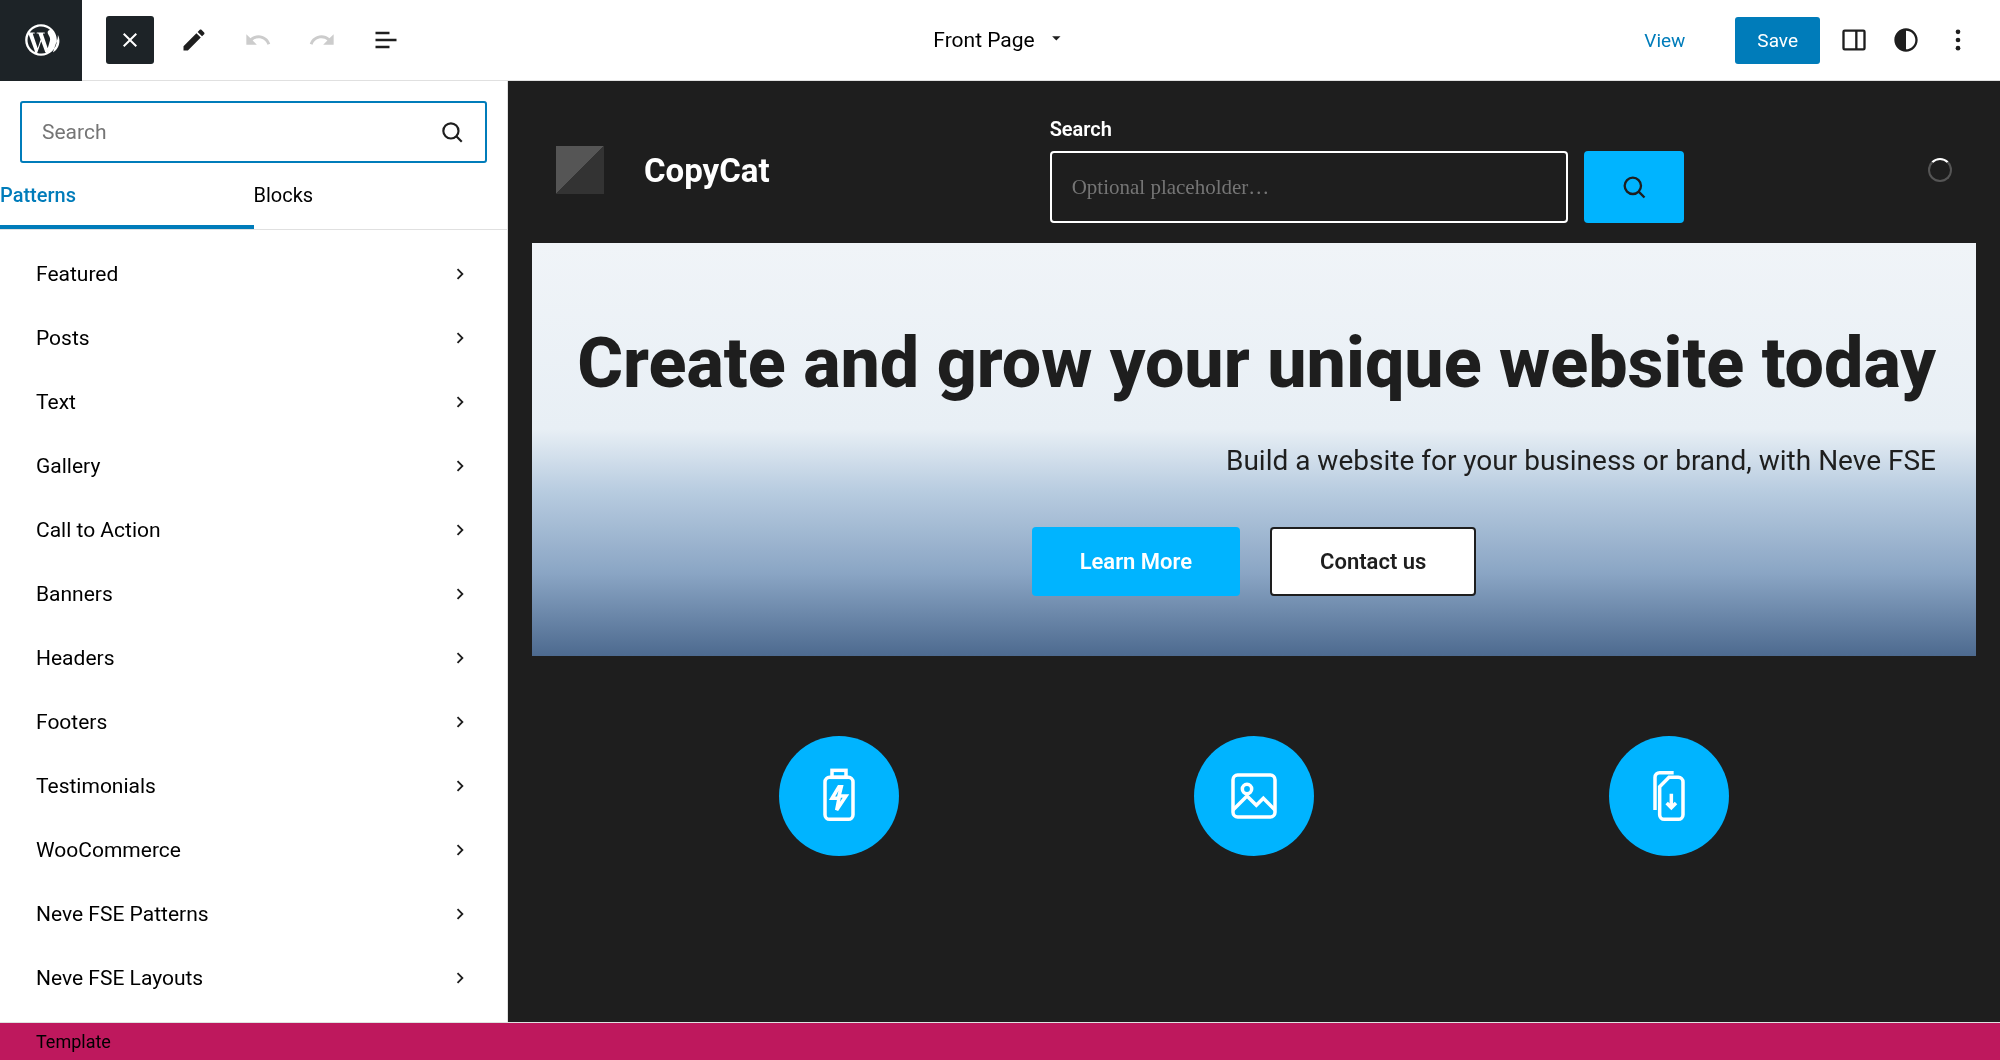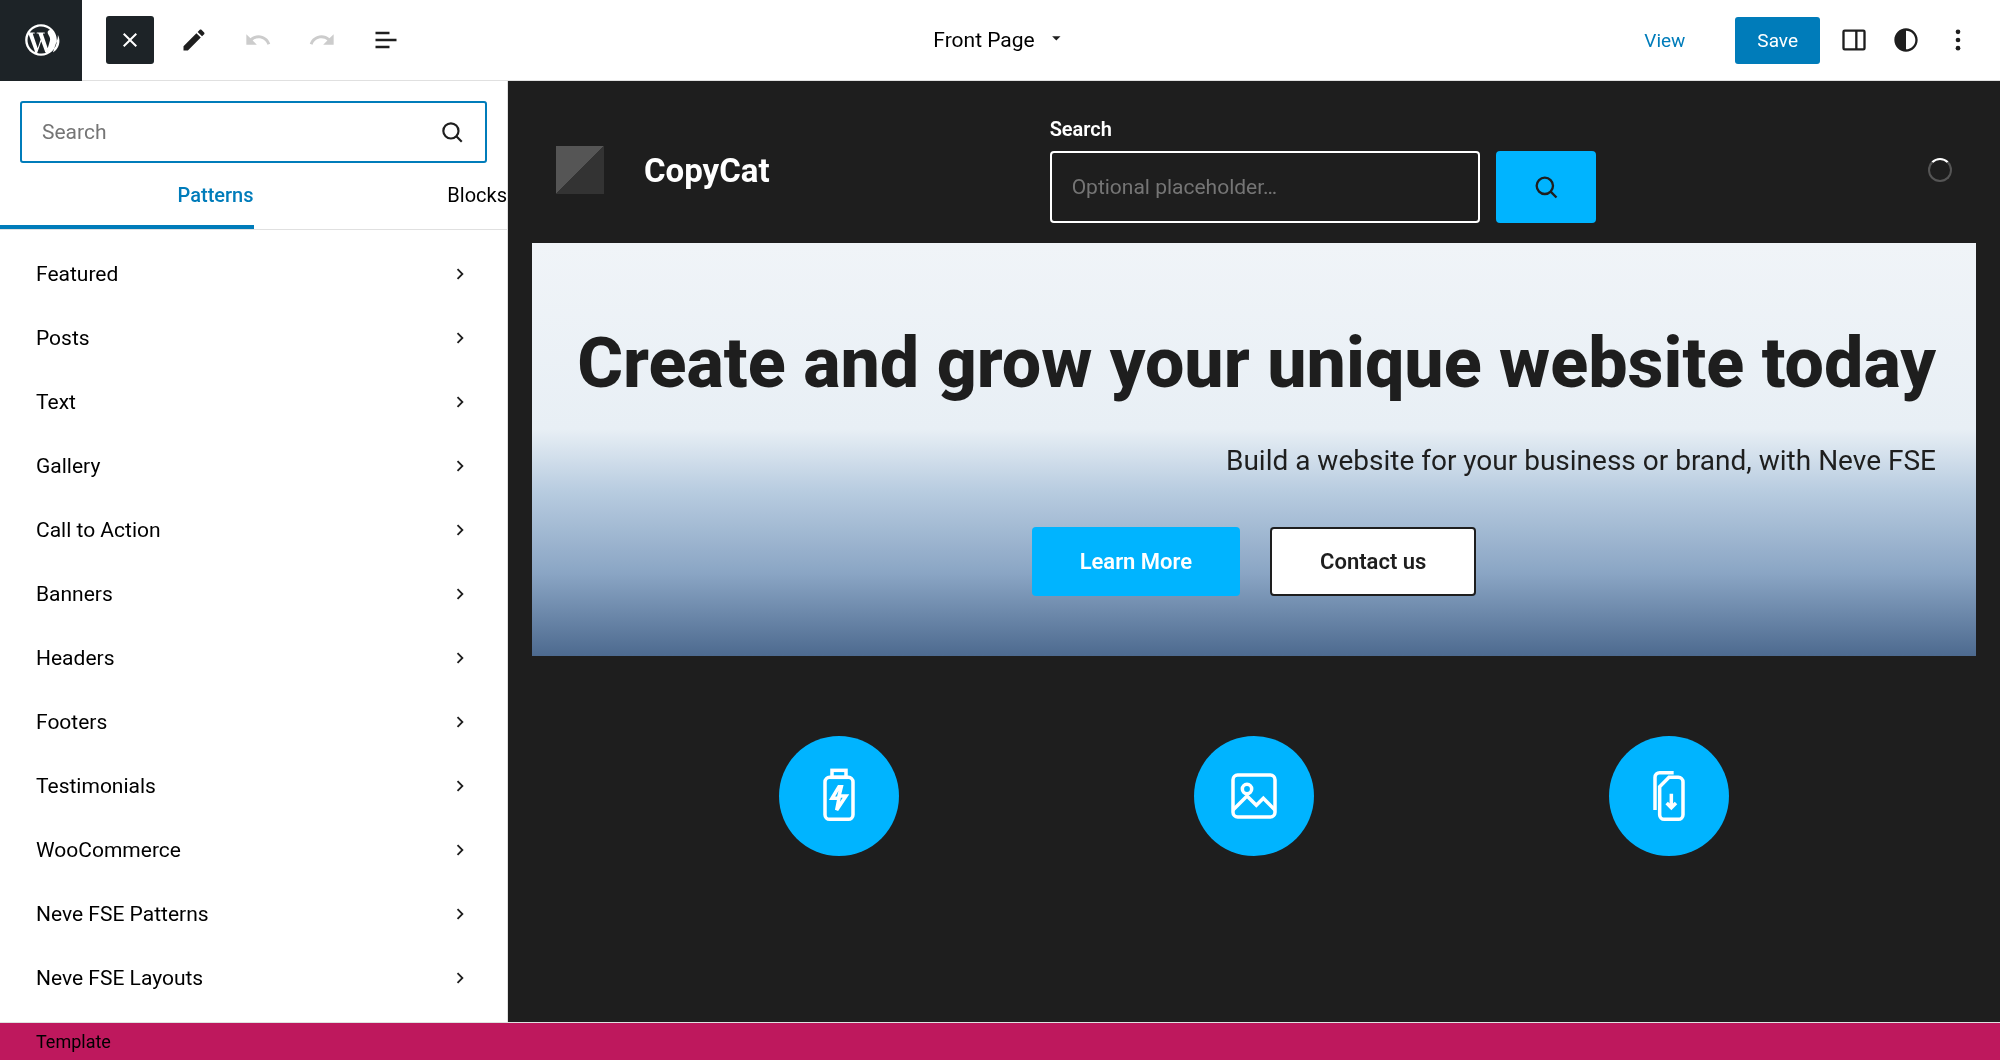--- a/index.html
+++ b/index.html
@@ -26,35 +26,35 @@
 
 .main-area { flex: 1; display: flex; overflow: hidden; }
 
 
 .sidebar { width: 508px; background: #fff; display: flex; flex-direction: column; border-right: 1px solid #e0e0e0; }
 .search-wrap { padding: 20px; }
 .search-box { border: 2px solid #007cba; border-radius: 3px; display: flex; align-items: center; padding: 16px 20px; }
 .search-box input { flex: 1; border: none; outline: none; font-size: 21px; color: #757575; background: transparent; }
 .search-box svg { width: 26px; height: 26px; }
 .tabs { display: flex; border-bottom: 1px solid #e0e0e0; }
-.tab { flex: 1; text-align: right; padding: 0 0 18px 0; font-size: 20px; cursor: pointer; }
+.tab { flex: 1; text-align: left; padding: 0 0 18px 0; font-size: 20px; cursor: pointer; }
 .tab.active { color: #007cba; border-bottom: 4px solid #007cba; font-weight: 500; }
 .categories { flex: 1; overflow-y: auto; padding: 12px 0; }
 .category-item { display: flex; align-items: center; justify-content: space-between; padding: 20px 36px; cursor: pointer; font-size: 21px; }
 .category-item svg { width: 22px; height: 22px; fill: #1e1e1e; }
 
 
 .canvas { flex: 1; background: #1e1e1e; padding: 16px; overflow: hidden; position: relative; }
 .site-header { display: flex; align-items: center; padding: 20px 32px; gap: 40px; }
 .site-logo { width: 48px; height: 48px; background: linear-gradient(135deg, #555 50%, #333 50%); }
 .site-title { color: #fff; font-size: 33px; font-weight: 700; }
 .search-section { margin-left: 240px; }
 .search-label { color: #fff; font-size: 20px; font-weight: 600; margin-bottom: 10px; }
 .search-row { display: flex; gap: 16px; }
-.search-input { width: 430px; border: 2px solid #fff; background: transparent; padding: 20px; color: #999; font-size: 21px; border-radius: 4px; }
+.search-input { width: 518px; border: 2px solid #fff; background: transparent; padding: 20px; color: #999; font-size: 21px; border-radius: 4px; font-family: Liberation Serif, serif; }
 .search-submit { width: 100px; height: 72px; background: #00b4ff; border-radius: 4px; display: flex; align-items: center; justify-content: center; }
 .search-submit svg { width: 28px; height: 28px; stroke: #1e1e1e; stroke-width: 2; fill: none; }
 .spinner { margin-left: auto; width: 24px; height: 24px; border: 2px solid #555; border-top-color: #fff; border-radius: 50%; }
 .hero { background: linear-gradient(to bottom, #f0f4f8 0%, #e8eff5 45%, #b8cce0 60%, #8aa5c4 80%, #4d6a8f 100%); padding: 80px 40px 60px; text-align: right; margin: 0 8px; }
 .hero h1 { font-size: 70px; font-weight: 800; line-height: 1.15; color: #1e1e1e; margin-bottom: 40px; }
 .hero p { font-size: 28px; color: #1e1e1e; margin-bottom: 50px; }
 .hero-buttons { display: flex; gap: 30px; justify-content: center; }
 .btn-primary { background: #00b4ff; color: #fff; padding: 22px 48px; border-radius: 4px; font-size: 22px; font-weight: 600; }
 .btn-secondary { background: #fff; color: #1e1e1e; border: 2px solid #1e1e1e; padding: 20px 48px; border-radius: 4px; font-size: 22px; font-weight: 600; }
 .icons-row { display: flex; justify-content: space-around; padding: 80px 100px 0; margin: 0 8px; background: #1e1e1e; }

